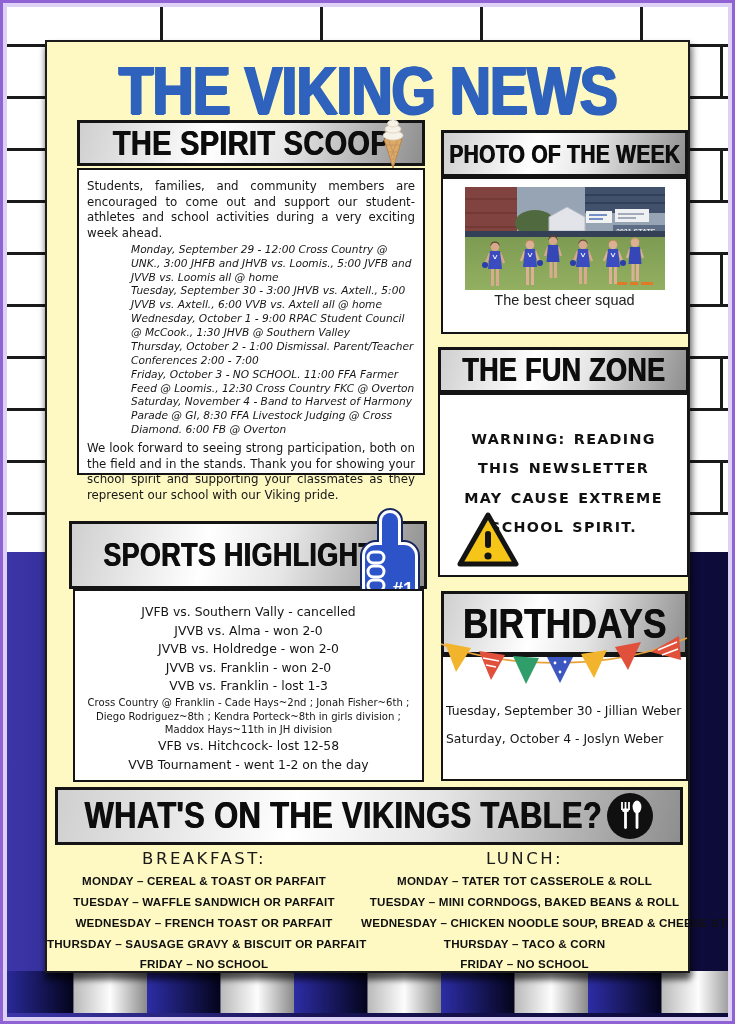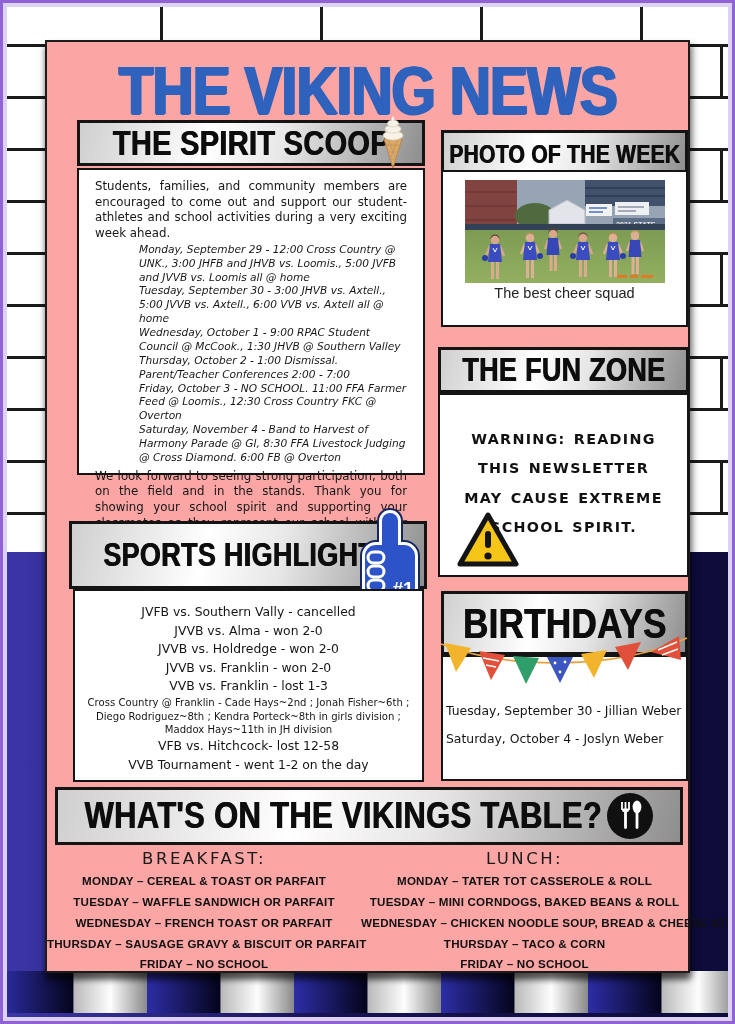--- a/index.html
+++ b/index.html
@@ -5,61 +5,61 @@
   html,body{margin:0;padding:0;background:#ffffff;}
   .page{position:relative;width:735px;height:1024px;overflow:hidden;background:#fff;
         font-family:"DejaVu Sans",sans-serif;}
   .bg{position:absolute;left:0;top:0;z-index:0;}
 
   
   .frame-inner{position:absolute;inset:2px;border:5px solid #ddd2f6;z-index:40;pointer-events:none;}
   .frame-outer{position:absolute;inset:0;border:3px solid #8f63d4;z-index:41;pointer-events:none;}
 
   
-  .sheet{position:absolute;left:45px;top:40px;width:645px;height:933px;background:#fca5a5;
+  .sheet{position:absolute;left:45px;top:40px;width:645px;height:933px;background:#fef9c3;
          border:2px solid #1c1c1c;box-sizing:border-box;z-index:10;
          box-shadow:0 7px 6px rgba(0,0,0,.55), 4px 4px 6px rgba(0,0,0,.25);}
 
   .title{position:absolute;top:8px;left:0;width:100%;margin:0;text-align:center;
          font-family:"Liberation Sans",sans-serif;font-weight:bold;font-size:57px;
          color:#2e62bc;letter-spacing:-1px;transform:scaleY(1.2);transform-origin:top;
          text-shadow:1.5px 0 #2e62bc,-1px 0 #2e62bc,0 1px #2e62bc;}
 
   .hdr{position:absolute;box-sizing:border-box;border:3px solid #141414;
        background:linear-gradient(105deg,#cfcfcf 0%,#ffffff 38%,#e6e6e6 60%,#8e8e8e 100%);
        display:flex;align-items:center;justify-content:center;}
   .hdr-text{font-family:"Liberation Sans",sans-serif;font-weight:bold;color:#0d0d0d;
             transform:scaleY(1.22);letter-spacing:.3px;white-space:nowrap;
             text-shadow:.8px 0 #0d0d0d;}
   .box{position:absolute;box-sizing:border-box;border:2px solid #141414;background:#fff;}
 
   
   .scoop-header{left:30px;top:78px;width:348px;height:46px;text-align:right;}
   .t-scoop{font-size:29px;}
   .icecream{position:absolute;right:14px;top:-8px;}
-  .scoop-body{left:30px;top:126px;width:348px;height:307px;padding:9px 16px;
+  .scoop-body{left:30px;top:126px;width:348px;height:307px;padding:9px 8px;
               font-size:11.8px;line-height:1.33;color:#161616;}
   .intro{margin:0;text-align:justify;}
   .sched{margin:1px 0 1px 44px;font-size:10.6px;line-height:1.31;font-style:italic;}
   .sched p{margin:0;}
   .outro{margin:4px 0 0 0;text-align:justify;}
 
   
   .sports-header{left:22px;top:479px;width:358px;height:68px;}
   .t-sports{font-size:27px;}
   .finger{position:absolute;right:2px;top:-16px;}
   .sports-box{left:26px;top:547px;width:351px;height:193px;padding:12px 6px;
               text-align:center;font-size:12.4px;line-height:1.5;color:#161616;}
   .sports-box p{margin:0;}
   .sports-small{font-size:10.1px;line-height:1.36;}
 
   
   .photo-header{left:394px;top:88px;width:247px;height:47px;}
   .t-photo{font-size:21px;}
-  .photo-box{left:394px;top:128px;width:247px;height:157px;text-align:center;}
+  .photo-box{left:394px;top:135px;width:247px;height:157px;text-align:center;}
   .photo-img{display:block;margin:8px auto 2px auto;}
   .caption{font-family:"Liberation Sans",sans-serif;font-size:14.5px;color:#222;margin:2px 0 0 0;}
 
   .funzone-header{left:391px;top:305px;width:251px;height:46px;}
   .t-fun{font-size:27px;}
   .funzone-box{left:391px;top:351px;width:251px;height:184px;padding:14px 8px 0 8px;}
   .warning-text{margin:16px;text-align:center;font-weight:bold;font-size:14.3px;
                 letter-spacing:1.3px;word-spacing:2px;line-height:2.05;color:#111;}
   .warn-icon{position:absolute;left:16px;bottom:6px;}
 

